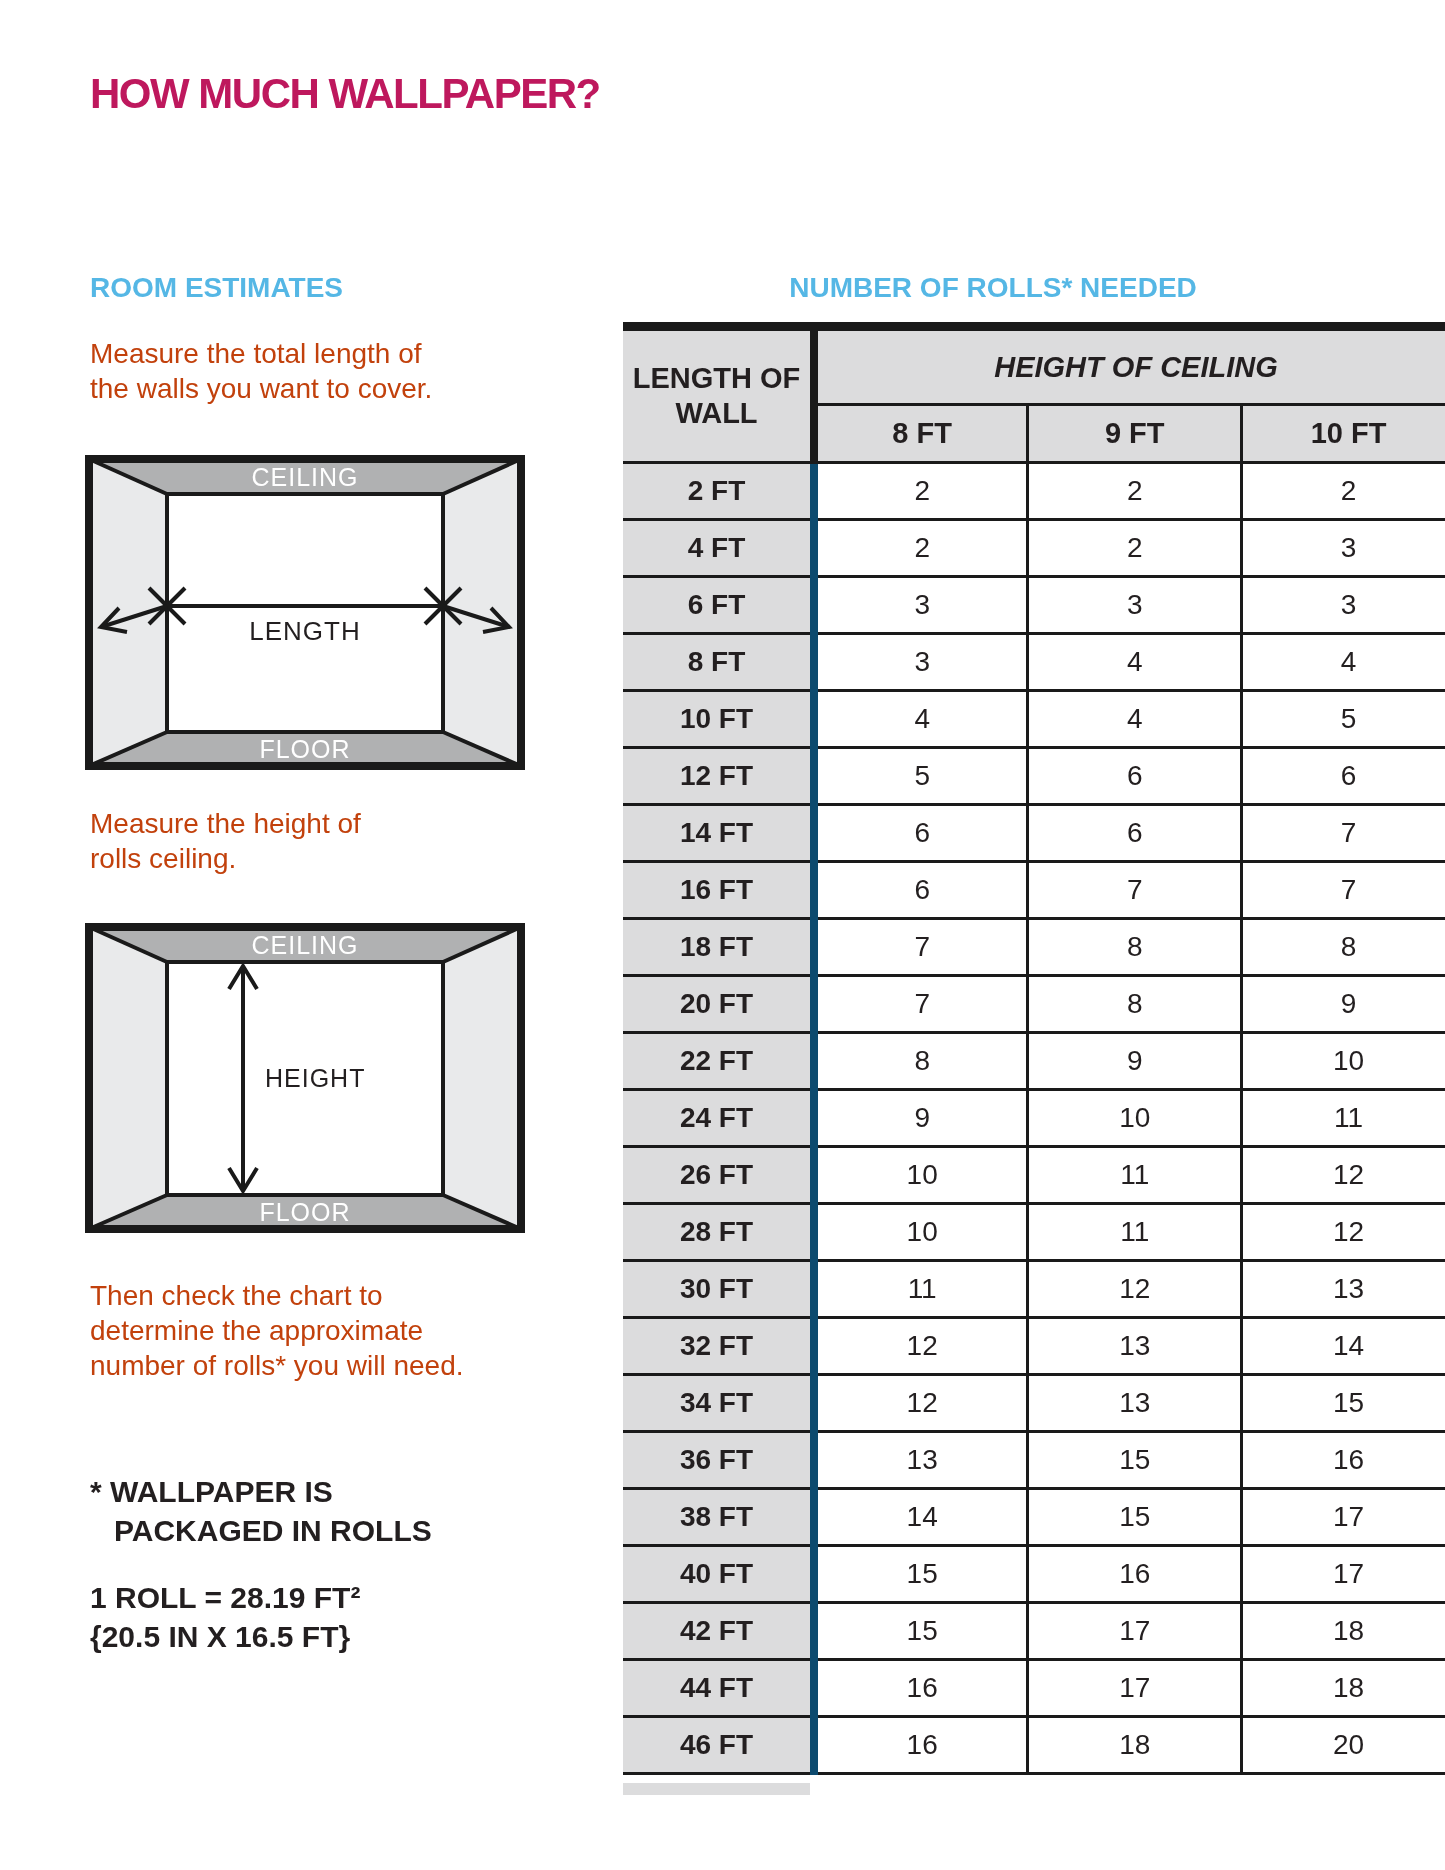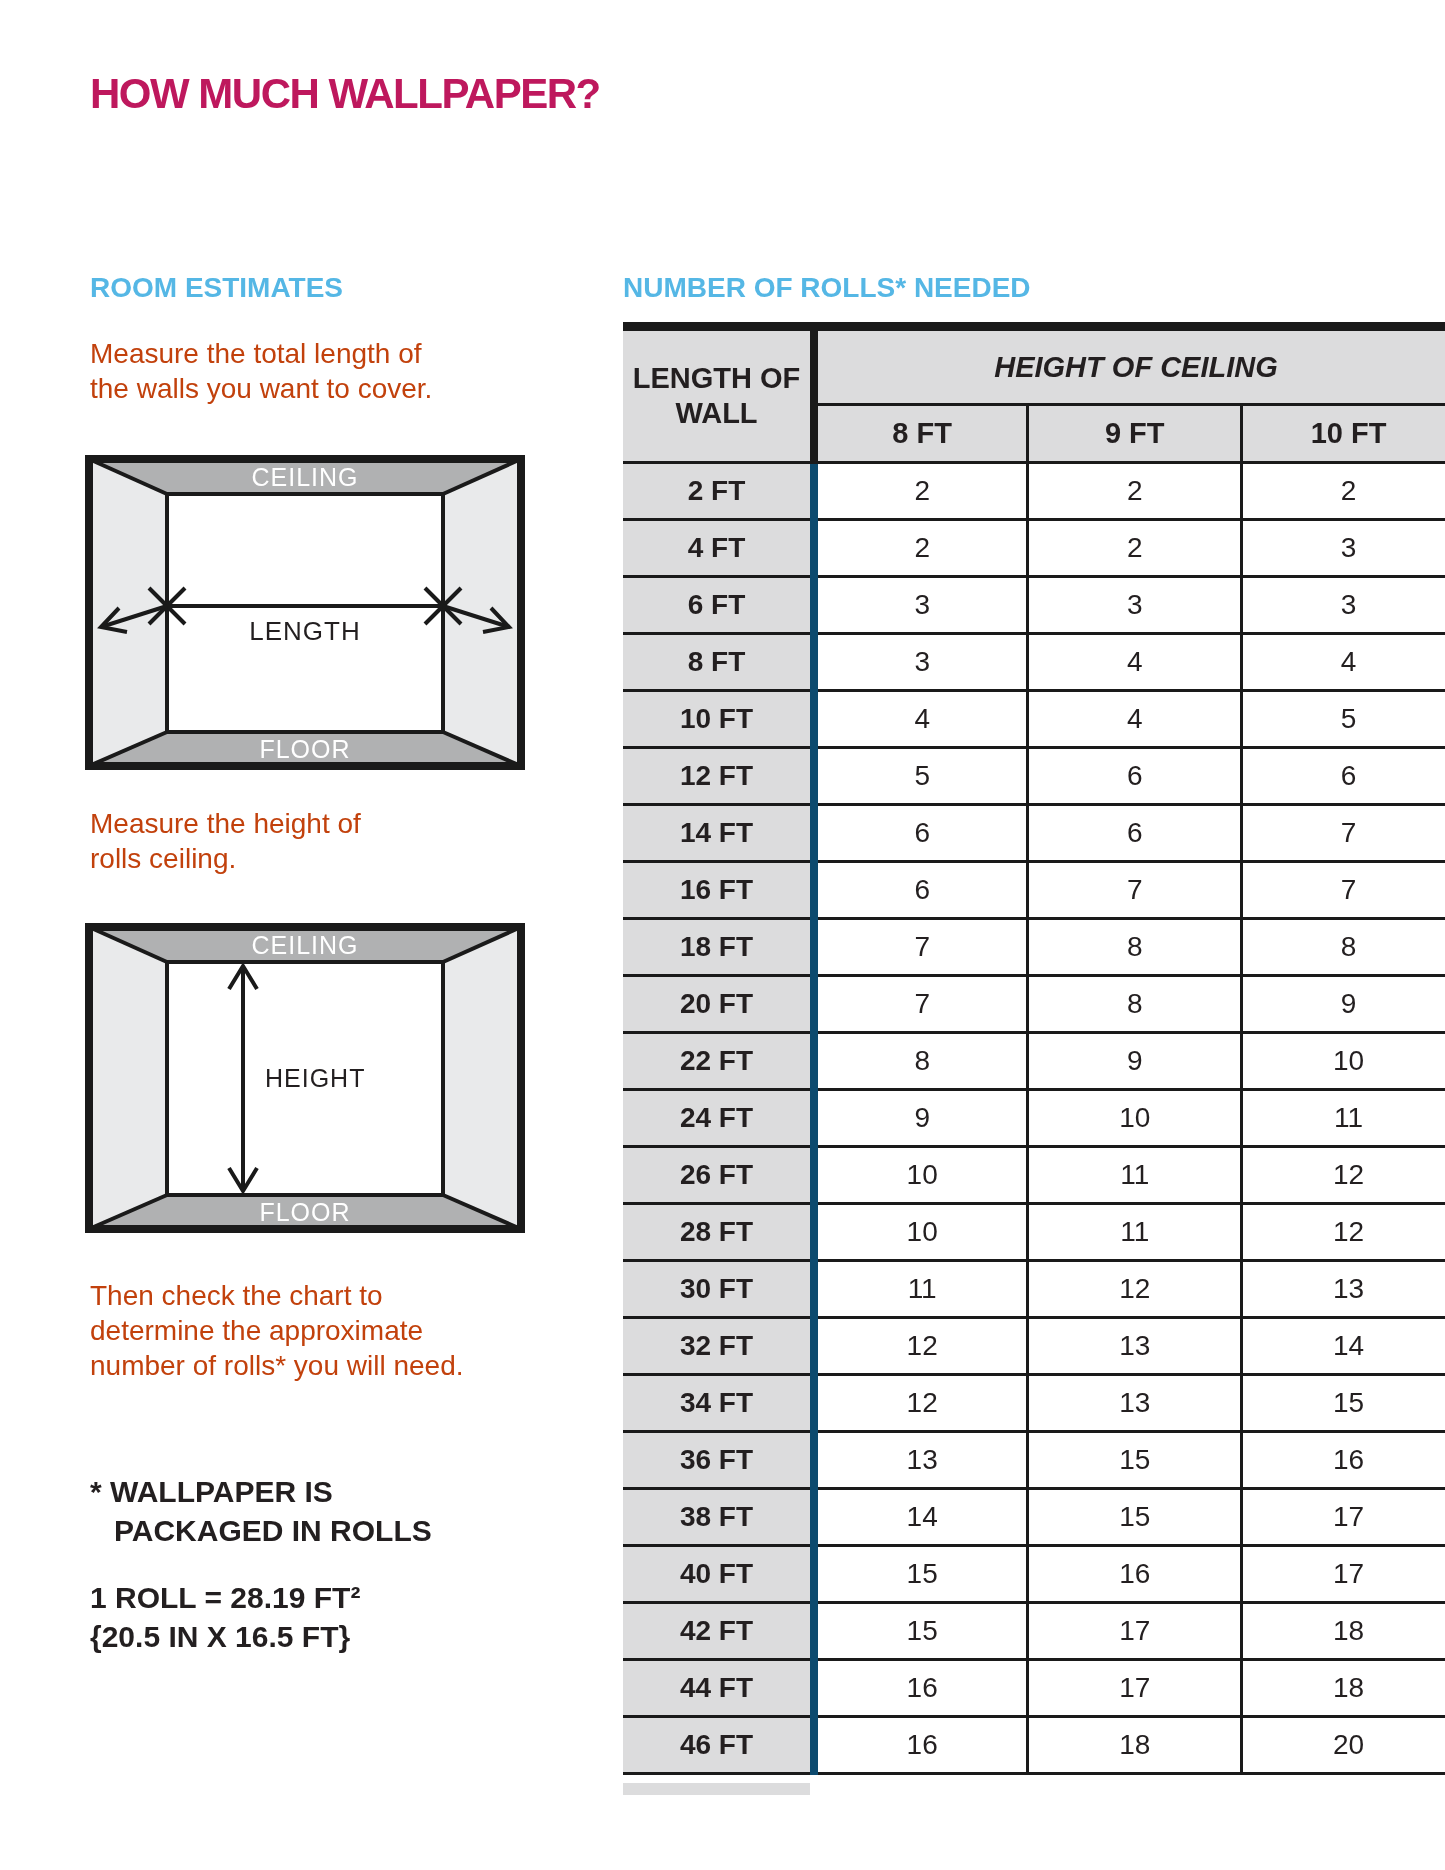--- a/index.html
+++ b/index.html
@@ -27,21 +27,21 @@
     top: 272px;
     font-size: 28px;
     font-weight: bold;
     color: #55b7e5;
     white-space: nowrap;
   }
   .room-estimates-heading { left: 90px; }
   .rolls-heading {
     left: 623px;
     width: 740px;
-    text-align: left;
+    text-align: center;
   }
   .step {
     position: absolute;
     left: 90px;
     font-size: 28px;
     line-height: 35px;
     white-space: pre-line;
     color: #c2410c;
   }
   .step1 { top: 336px; }

